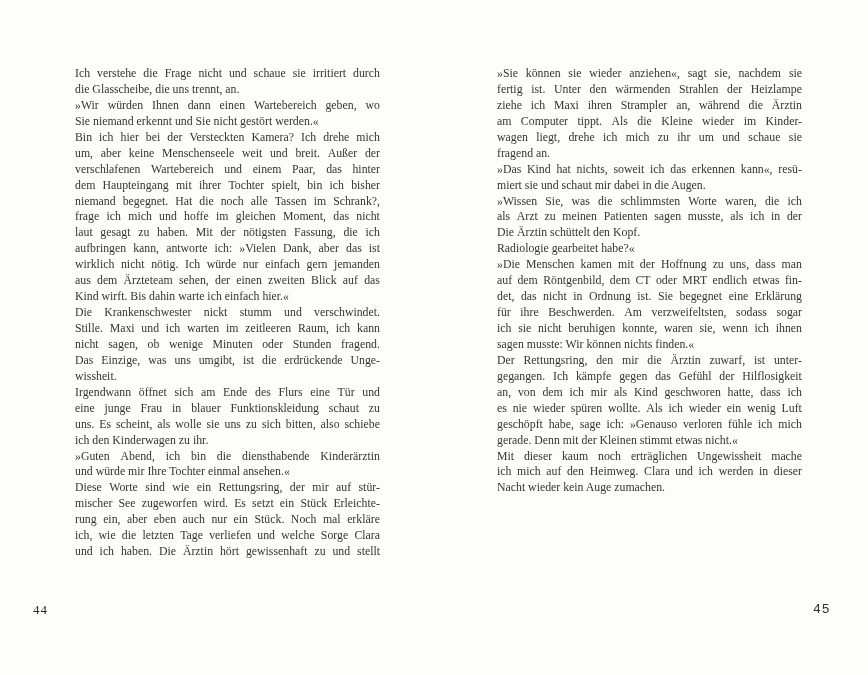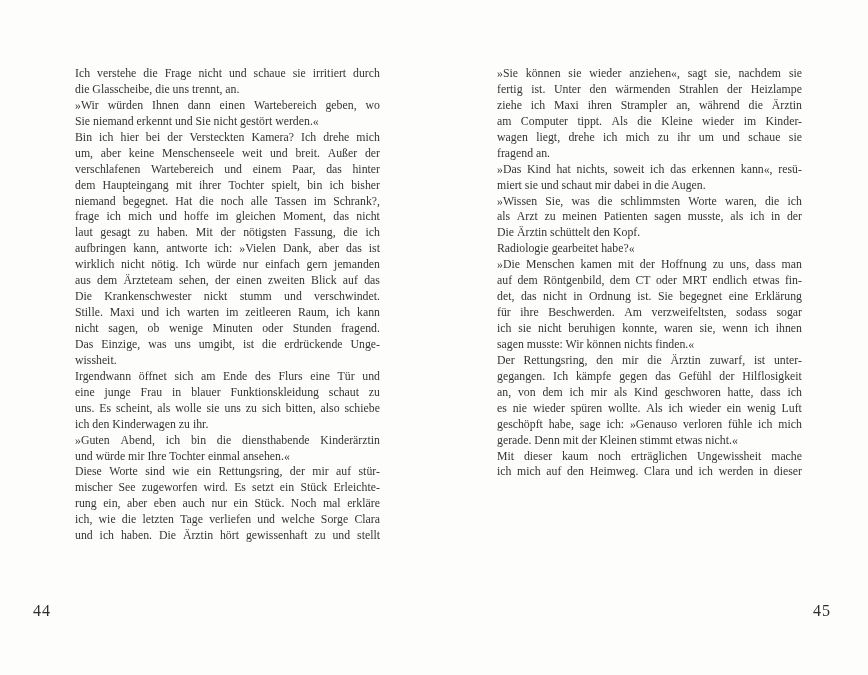--- a/index.html
+++ b/index.html
@@ -32,26 +32,26 @@
   }
   .line.just {
     display: flex;
     justify-content: space-between;
   }
   .line.just span { white-space: nowrap; }
   .line.end { white-space: nowrap; }
   .page-number {
     position: absolute;
     top: 602px;
-    font-size: 16px;
+    font-size: 13px;
     letter-spacing: 1px;
     color: #2d2d2d;
   }
   .page-number.left  { left: 33px; }
-  .page-number.right { left: 813px; }
+  .page-number.right { left: 813px; font-family: Liberation Mono, monospace; }
 </style>
 </head>
 <body>
 
 <div class="spread">
 
   <div class="page">
     <div class="text-block left">
         <div class="line just">
           <span>Ich</span>
@@ -182,20 +182,21 @@
           <span>dem</span>
           <span>Ärzteteam</span>
           <span>sehen,</span>
           <span>der</span>
           <span>einen</span>
           <span>zweiten</span>
           <span>Blick</span>
           <span>auf</span>
           <span>das</span>
         </div>
+        <div class="line end">Kind wirft. Bis dahin warte ich einfach hier.«</div>
         <div class="line just">
           <span>Die</span>
           <span>Krankenschwester</span>
           <span>nickt</span>
           <span>stumm</span>
           <span>und</span>
           <span>verschwindet.</span>
         </div>
         <div class="line just">
           <span>Stille.</span>
@@ -572,17 +573,18 @@
           <span>auf</span>
           <span>den</span>
           <span>Heimweg.</span>
           <span>Clara</span>
           <span>und</span>
           <span>ich</span>
           <span>werden</span>
           <span>in</span>
           <span>dieser</span>
         </div>
+        <div class="line end">Nacht wieder kein Auge zumachen.</div>
       </div>
     <div class="page-number right">45</div>
   </div>
 
 </div>
 
 </body></html>

